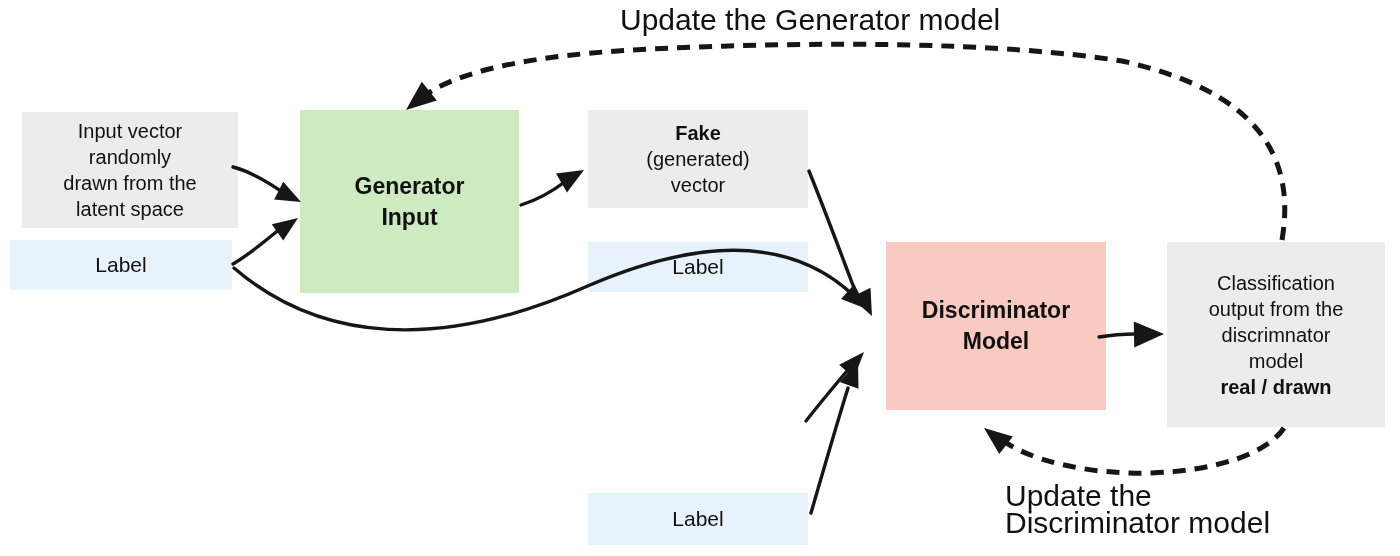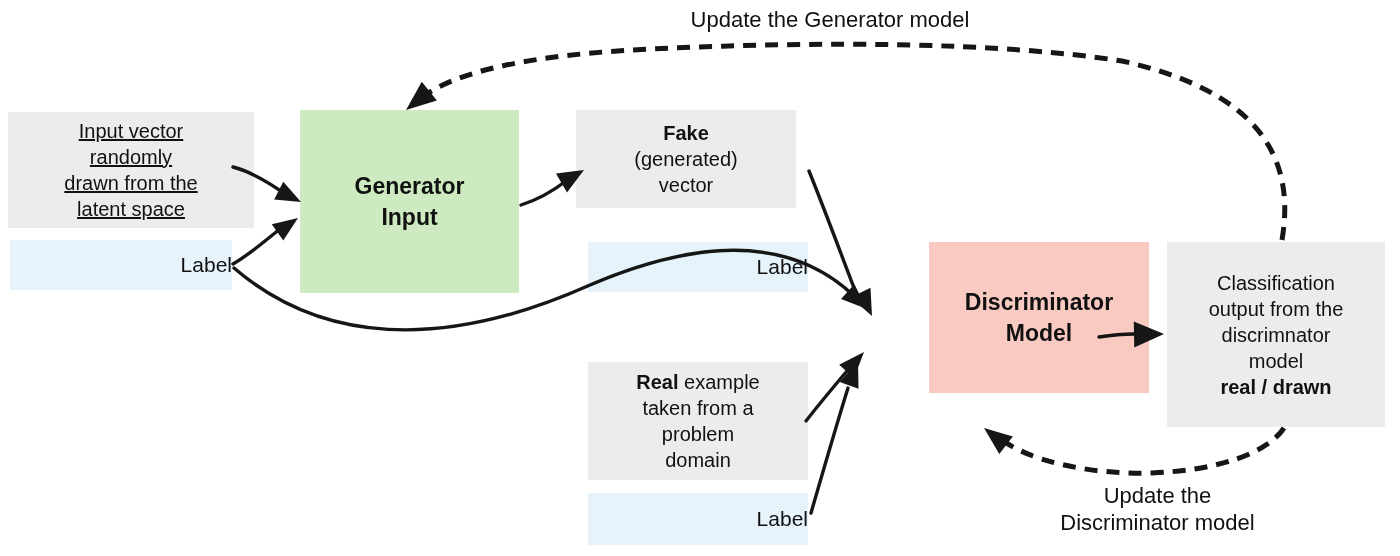--- a/index.html
+++ b/index.html
@@ -11,82 +11,76 @@
     --text-black:#111111;
   }
   *{margin:0;padding:0;box-sizing:border-box;}
   body{background:#ffffff;font-family:"Liberation Sans",sans-serif;color:var(--text-black);}
   .canvas{position:relative;width:1400px;height:556px;background:#ffffff;overflow:hidden;}
   .box{
     position:absolute;display:flex;flex-direction:column;align-items:center;justify-content:center;
     text-align:center;font-size:20px;line-height:26px;color:var(--text-black);
   }
   .gray{background:var(--box-gray);}
-  .blue{background:var(--box-blue);align-items:flex-end;}
+  .blue{background:var(--box-blue);}
   .green{background:var(--generator-green);}
   .pink{background:var(--discriminator-pink);}
   .pre{white-space:pre-line;}
   .b{font-weight:bold;}
   .model-title{font-weight:bold;font-size:23px;line-height:31px;white-space:pre-line;}
   .label-text{font-size:21px;}
-  .caption{position:absolute;text-align:center;font-size:22px;line-height:27px;color:var(--text-black);}
+  .caption{position:absolute;text-align:left;font-size:30px;line-height:27px;color:var(--text-black);}
   svg.arrows{position:absolute;left:0;top:0;width:1400px;height:556px;pointer-events:none;}
   svg.arrows path{fill:none;stroke:var(--arrow-black);}
   svg.arrows .solid{stroke-width:3.4;stroke-linecap:round;}
   svg.arrows .dashed{stroke-width:5;stroke-dasharray:13 9;stroke-linecap:butt;}
   svg.arrows polygon{fill:var(--arrow-black);stroke:none;}
 </style>
 </head>
 <body>
 
 <div class="canvas">
 
   <div class="caption" style="left:620px;top:6px;width:420px;">Update the Generator model</div>
 
   <div class="caption pre" style="left:1005px;top:482px;width:305px;">Update the
 Discriminator model</div>
 
-  <div class="box gray" style="left:8px;top:112px;width:246px;height:116px;text-decoration:underline;">
+  <div class="box gray" style="left:22px;top:112px;width:216px;height:116px;">
     <div class="pre">Input vector
 randomly
 drawn from the
 latent space</div>
   </div>
 
   <div class="box blue" style="left:10px;top:240px;width:222px;height:50px;">
     <div class="label-text">Label</div>
   </div>
 
   <div class="box green" style="left:300px;top:110px;width:219px;height:183px;">
     <div class="model-title">Generator
 Input</div>
   </div>
 
-  <div class="box gray" style="left:576px;top:110px;width:220px;height:98px;">
+  <div class="box gray" style="left:588px;top:110px;width:220px;height:98px;">
     <div class="b">Fake</div>
     <div class="pre">(generated)
 vector</div>
   </div>
 
   <div class="box blue" style="left:588px;top:242px;width:220px;height:50px;">
     <div class="label-text">Label</div>
   </div>
 
-  <div class="box gray" style="left:588px;top:362px;width:220px;height:118px;">
-    <div><span class="b">Real</span><span> example</span></div>
-    <div class="pre">taken from a
-problem
-domain</div>
-  </div>
 
   <div class="box blue" style="left:588px;top:493px;width:220px;height:52px;">
     <div class="label-text">Label</div>
   </div>
 
-  <div class="box pink" style="left:929px;top:242px;width:220px;height:151px;">
+  <div class="box pink" style="left:886px;top:242px;width:220px;height:168px;">
     <div class="model-title">Discriminator
 Model</div>
   </div>
 
   <div class="box gray" style="left:1167px;top:242px;width:218px;height:185px;">
     <div class="pre">Classification
 output from the
 discrimnator
 model</div>
     <div class="b">real / drawn</div>

